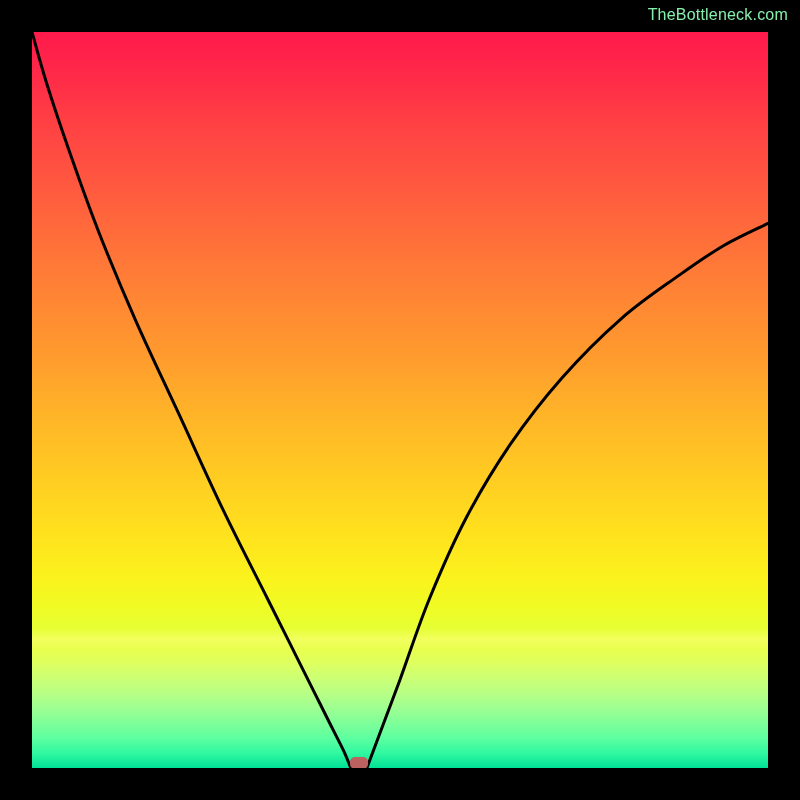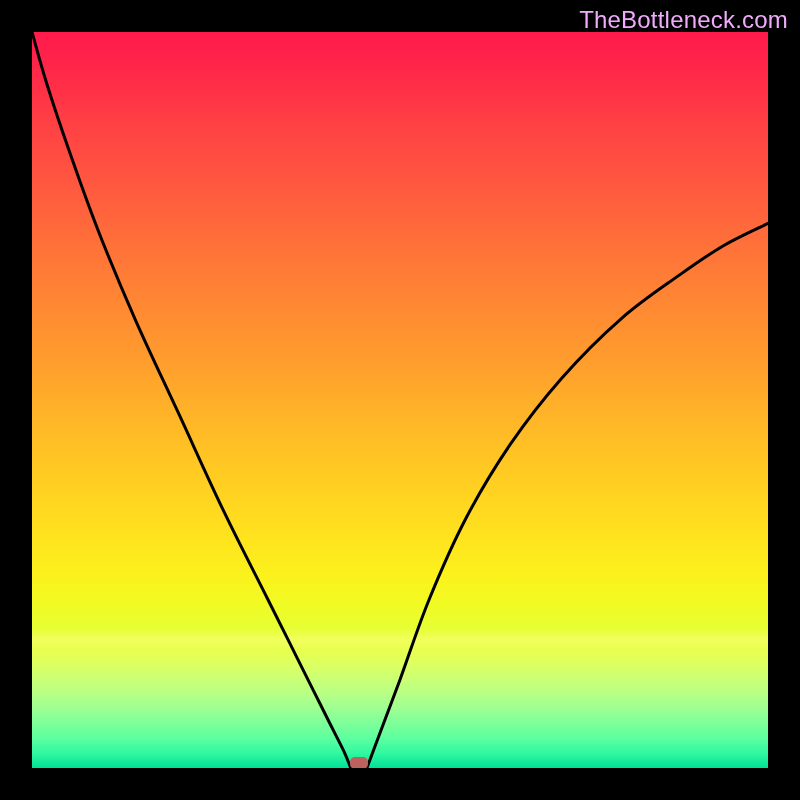--- a/index.html
+++ b/index.html
@@ -73,22 +73,22 @@
     width: 18px;
     height: 12px;
     border-radius: 5px;
     transform: translate(-50%, -50%);
     background: #bb615e;
   }
   .watermark {
     position: absolute;
     top: 6px;
     right: 12px;
-    color: #f0abfc;
-    font-size: 24px;
+    color: #86efac;
+    font-size: 16px;
     letter-spacing: 0.2px;
     font-weight: 500;
     user-select: none;
   }
 </style>
 </head>
 <body>
 
 <div class="frame">
 

